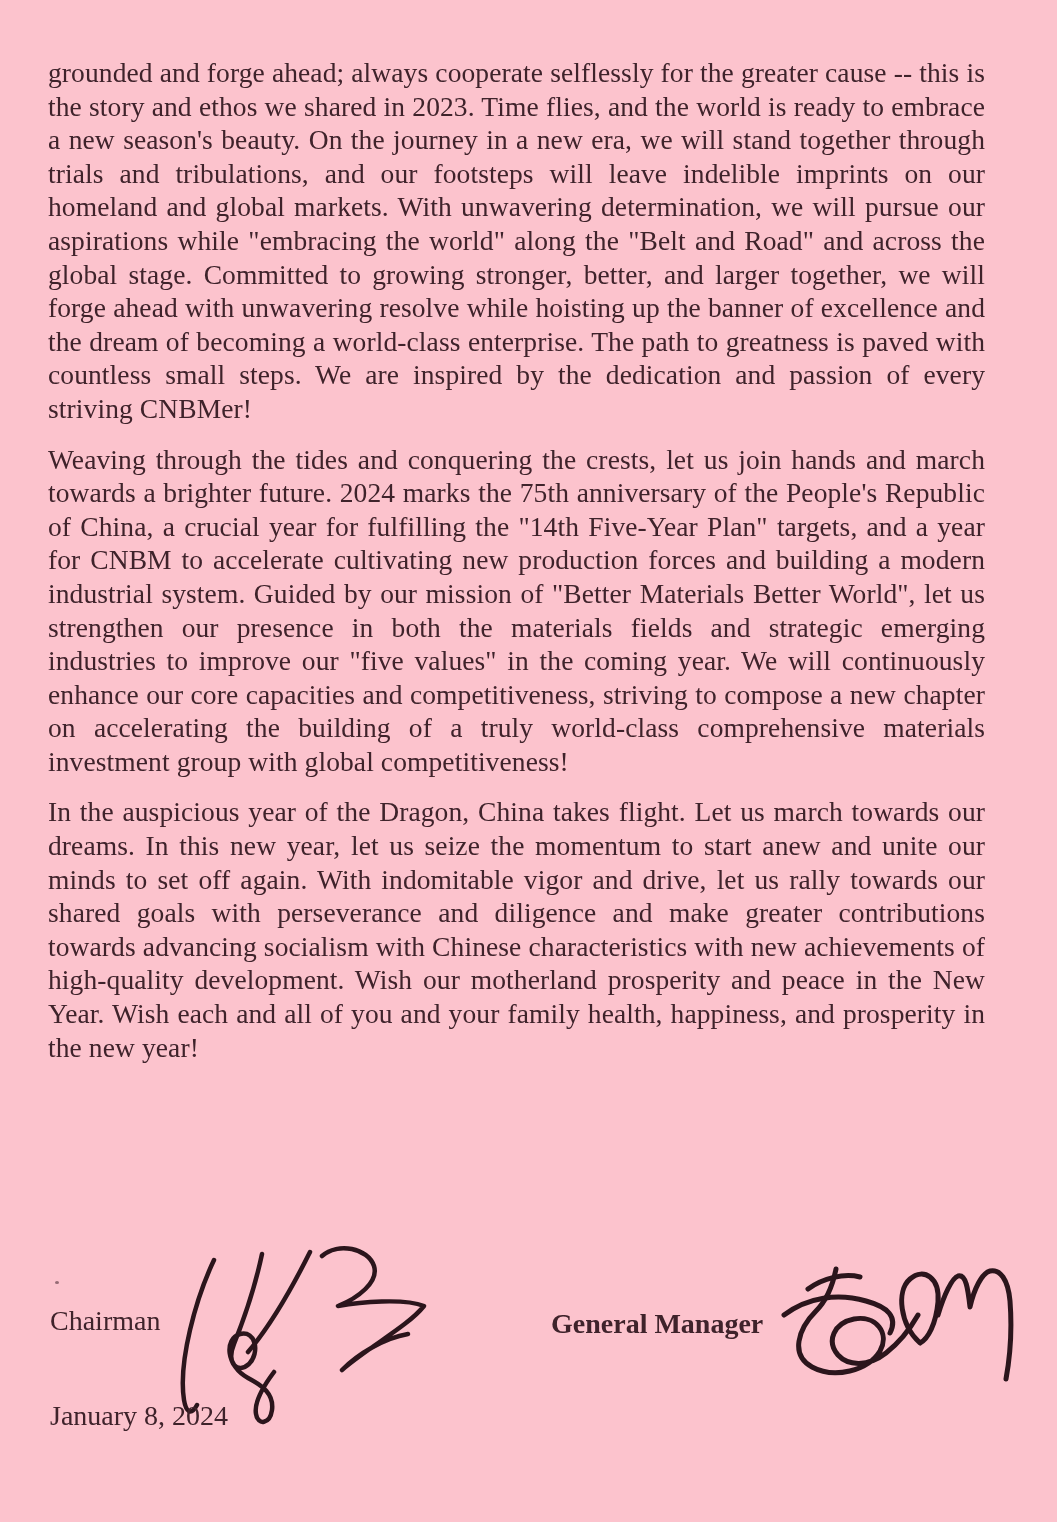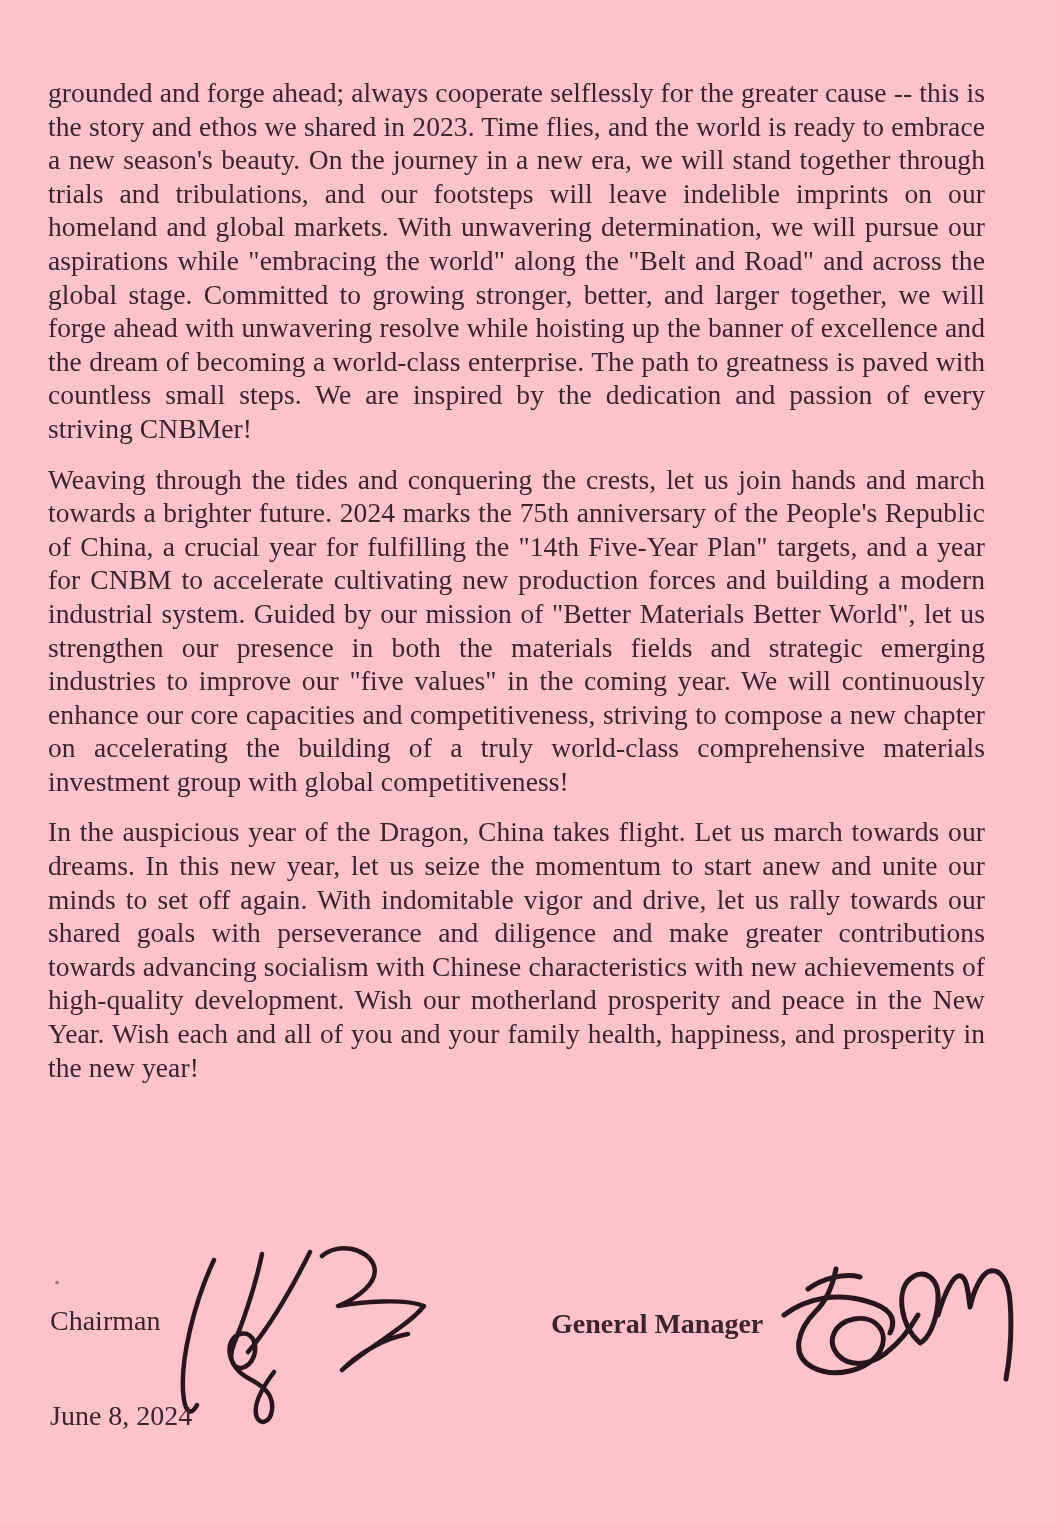--- a/index.html
+++ b/index.html
@@ -12,21 +12,21 @@
   body{
     width:1057px;height:1522px;
     background:var(--paper);
     font-family:"Liberation Serif", serif;
     color:var(--ink);
     position:relative;
     overflow:hidden;
   }
   .letter-body{
     position:absolute;
-    left:48px;top:76px;
+    left:48px;top:56px;
     width:937px;
   }
   .letter-body p{
     margin:0 0 17px 0;
     font-size:27.5px;
     line-height:33.6px;
     text-align:justify;
     letter-spacing:0.1px;
   }
   .label{
@@ -75,13 +75,13 @@
 <span class="label gm-label">General Manager</span>
 
 <svg class="sig gm-sig" width="255" height="150" viewBox="0 0 255 150" aria-hidden="true">
   <path stroke-width="5" d="M40,46 C55,35 76,30 92,34"></path>
   <path stroke-width="5" d="M68,26 C64,46 58,58 48,68 C30,86 22,112 44,124 C66,136 100,128 112,108 C122,90 108,72 86,76 C66,80 58,98 70,112 C80,123 100,124 118,110 C132,99 142,86 150,72"></path>
   <path stroke-width="5" d="M16,72 C40,54 70,50 98,58 C120,64 130,74 122,90"></path>
   <path stroke-width="5" d="M152,100 C132,82 128,48 142,36 C156,24 172,35 170,59 C168,81 160,96 152,100"></path>
   <path stroke-width="5" d="M170,72 C176,52 184,35 190,33 C198,31 200,46 202,64 C206,46 214,30 222,28 C232,26 240,36 242,58 C244,84 242,114 238,136"></path>
 </svg>
 
-<span class="label date-label">June 8, 2024</span>
+<span class="label date-label">January 8, 2024</span>
 
 </body></html>

